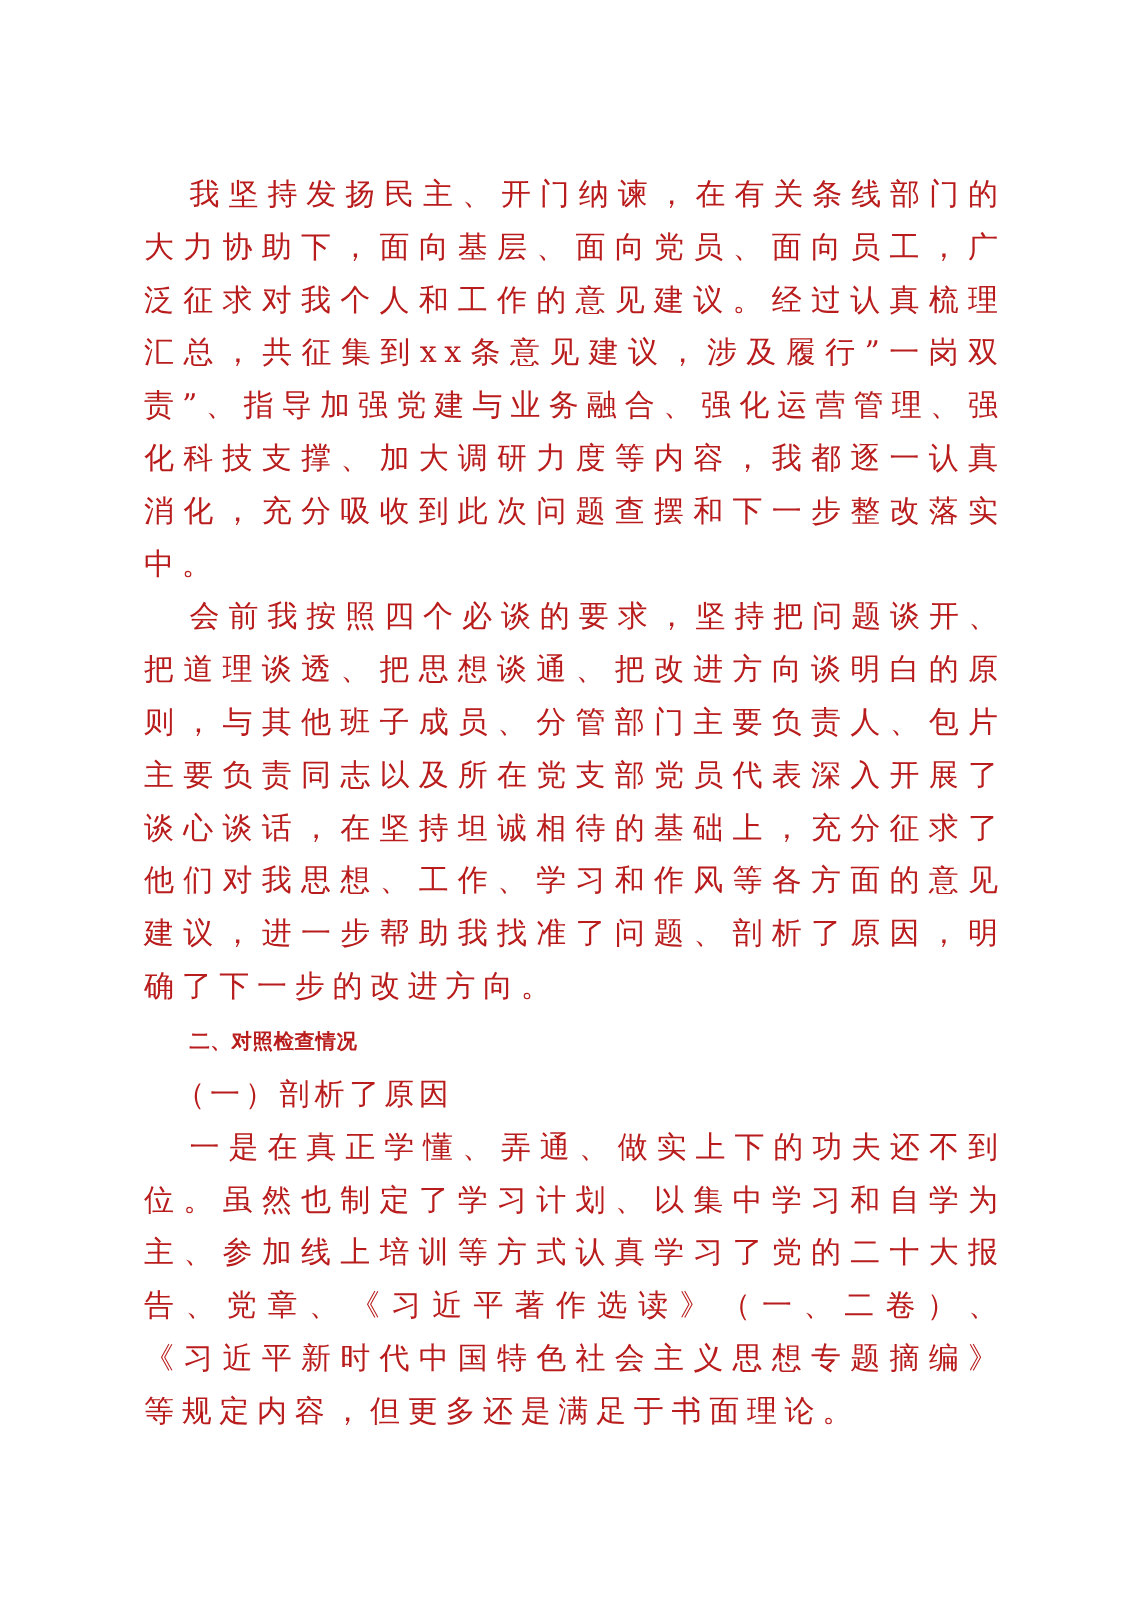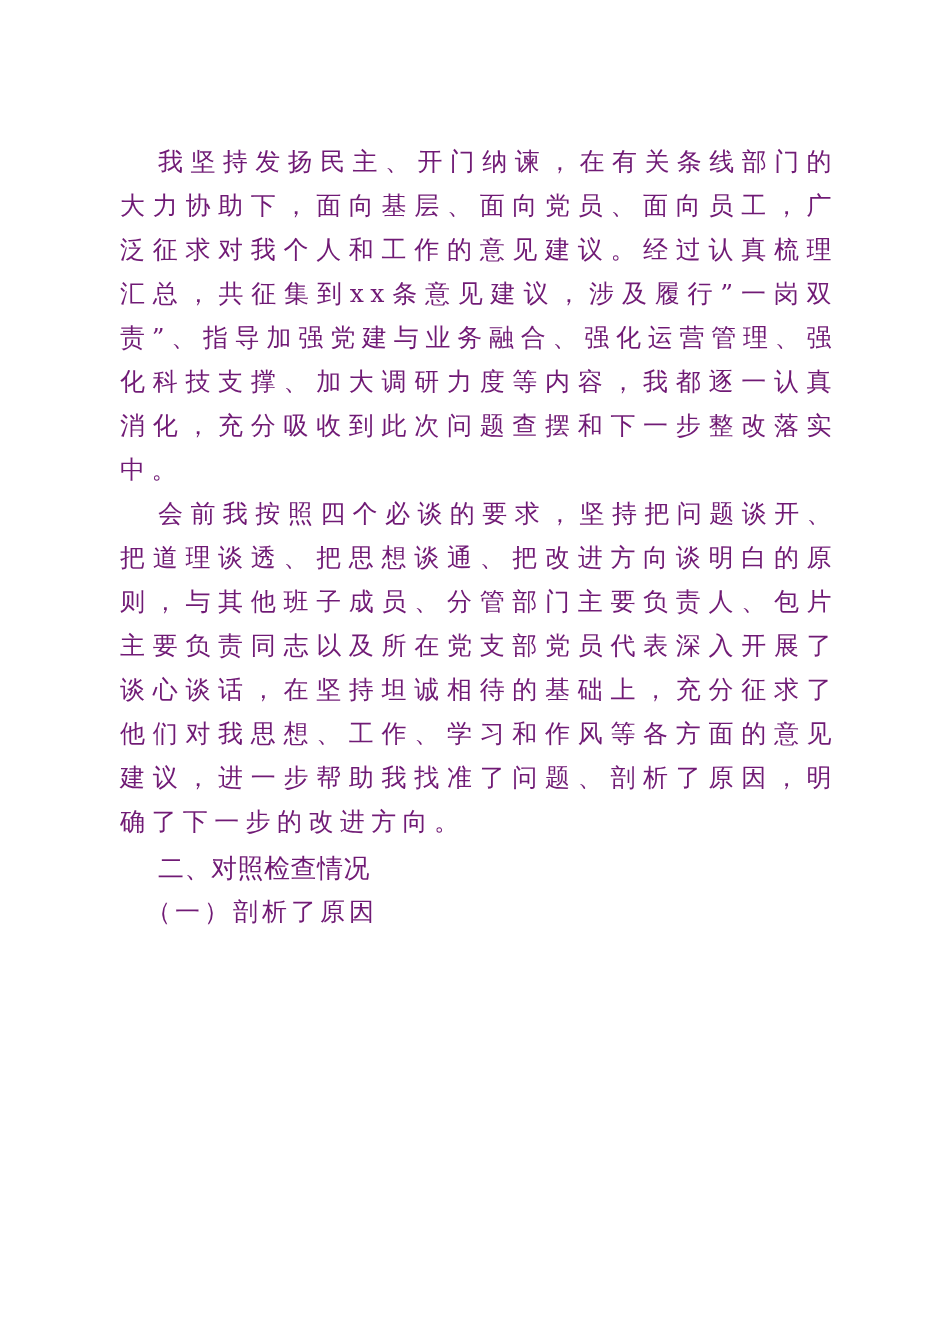--- a/index.html
+++ b/index.html
@@ -2,39 +2,40 @@
 <html><head>
 <meta charset="utf-8">
 <style>
   html, body { margin: 0; padding: 0; background: #ffffff; }
   body { width: 950px; height: 1344px; position: relative; overflow: hidden; }
   .page {
     position: absolute;
     left: 120px;
     top: 140px;
     width: 718px;
-    color: #701a75;
+    color: #b91c1c;
     font-family: "DejaVu Serif", "Liberation Serif", serif;
     font-size: 25px;
     line-height: 44px;
     letter-spacing: 6.4px;
   }
   .para { margin: 0; text-indent: 38px; text-align: justify; word-break: break-all; }
   .sub-heading { margin: 0; padding-left: 26px; letter-spacing: 4px; }
   .section-heading {
     margin: 2px 0 0 0;
     padding-left: 38px;
     font-family: "DejaVu Sans", "Liberation Sans", sans-serif;
-    font-weight: normal;
-    font-size: 26px;
+    font-weight: bold;
+    font-size: 17px;
     letter-spacing: 0.5px;
     line-height: 44px;
   }
 </style>
 </head>
 <body>
 
 <div class="page">
   <p class="para">我坚持发扬民主、开门纳谏，在有关条线部门的大力协助下，面向基层、面向党员、面向员工，广泛征求对我个人和工作的意见建议。经过认真梳理汇总，共征集到xx条意见建议，涉及履行”一岗双责”、指导加强党建与业务融合、强化运营管理、强化科技支撑、加大调研力度等内容，我都逐一认真消化，充分吸收到此次问题查摆和下一步整改落实中。</p>
   <p class="para">会前我按照四个必谈的要求，坚持把问题谈开、把道理谈透、把思想谈通、把改进方向谈明白的原则，与其他班子成员、分管部门主要负责人、包片主要负责同志以及所在党支部党员代表深入开展了谈心谈话，在坚持坦诚相待的基础上，充分征求了他们对我思想、工作、学习和作风等各方面的意见建议，进一步帮助我找准了问题、剖析了原因，明确了下一步的改进方向。</p>
   <h2 class="section-heading">二、对照检查情况</h2>
   <p class="sub-heading">（一）剖析了原因</p>
+  <p class="para">一是在真正学懂、弄通、做实上下的功夫还不到位。虽然也制定了学习计划、以集中学习和自学为主、参加线上培训等方式认真学习了党的二十大报告、党章、《习近平著作选读》（一、二卷）、《习近平新时代中国特色社会主义思想专题摘编》等规定内容，但更多还是满足于书面理论。</p>
 </div>
 
 </body></html>

